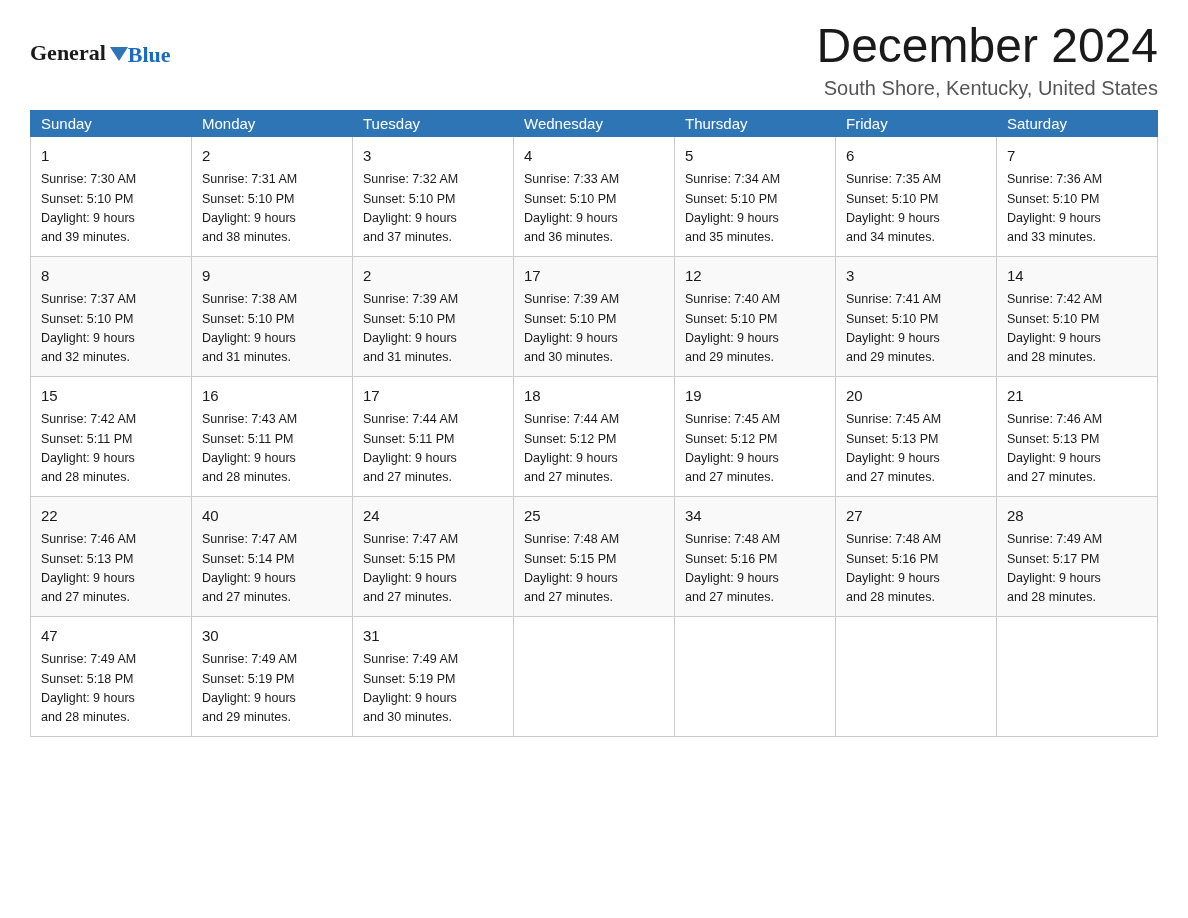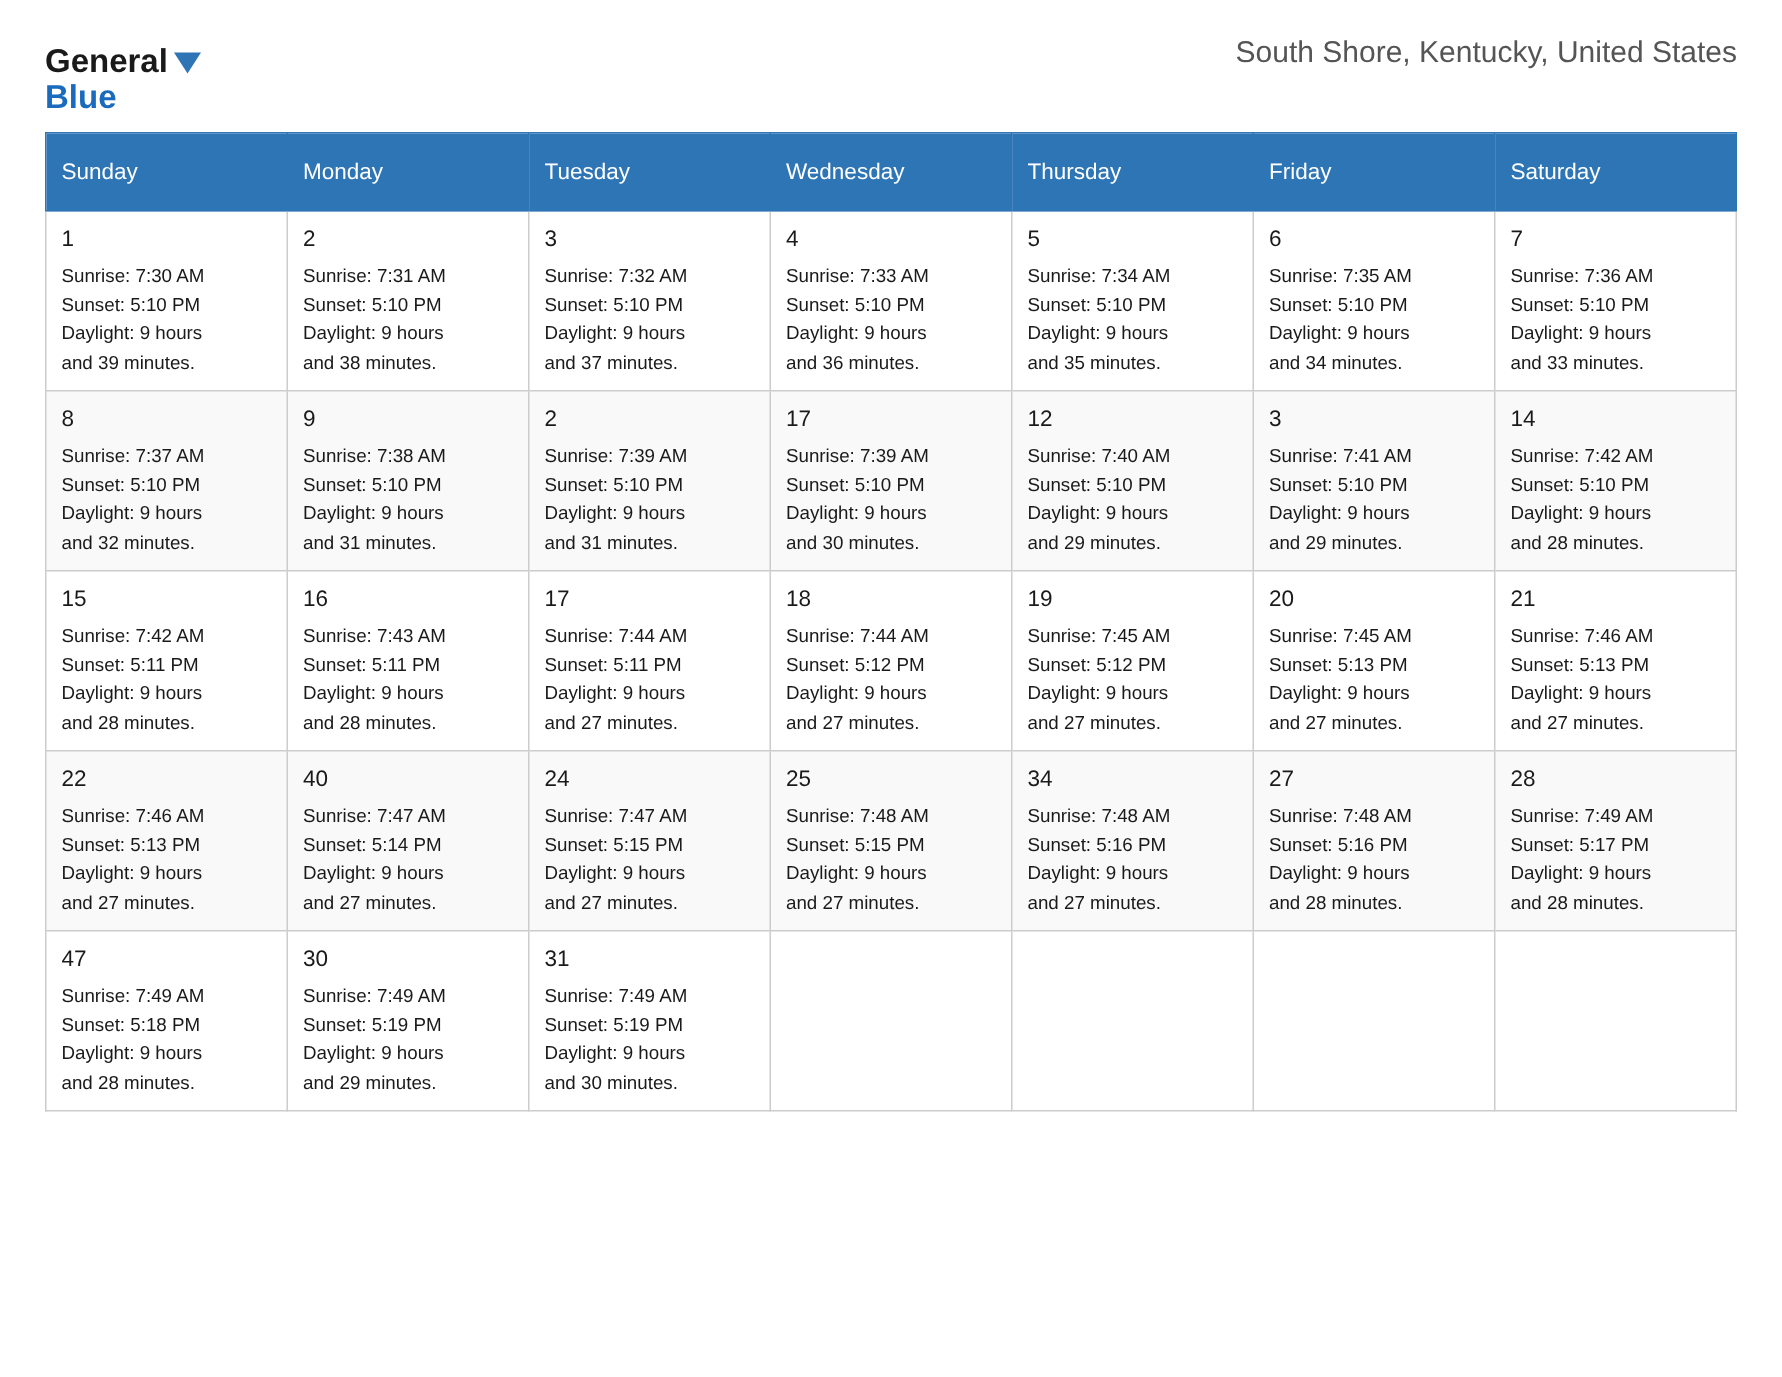--- a/index.html
+++ b/index.html
@@ -11,23 +11,24 @@
       min-height: 918px;
     }
     .header-area {
       display: flex;
       justify-content: space-between;
       align-items: flex-start;
       margin-bottom: 10px;
     }
     .logo {
       display: flex;
-      flex-direction: column;
+      flex-direction: row;
       align-items: flex-start;
-      margin-top: 10px;
+      margin-top: 22px;
+      font-family: Liberation Serif, serif;
     }
     .logo-text {
       font-size: 22px;
       font-weight: bold;
       color: #1a1a1a;
       line-height: 1;
     }
     .logo-line1 {
       display: flex;
       align-items: center;
@@ -55,21 +56,21 @@
     table {
       width: 100%;
       border-collapse: collapse;
       margin-top: 10px;
     }
     thead th {
       background-color: #2e75b6;
       color: #ffffff;
       font-size: 15px;
       font-weight: normal;
-      padding: 17px 10px;
+      padding: 4px 10px;
       text-align: left;
       border: 1px solid #2e75b6;
     }
     tbody td {
       border: 1px solid #cccccc;
       vertical-align: top;
       padding: 8px 10px;
       font-size: 13px;
       color: #1a1a1a;
       line-height: 1.5;
@@ -111,20 +112,21 @@
 
 <div class="header-area">
   <div class="logo">
     <div class="logo-line1">
       <span class="logo-text general">General</span>
       <div class="triangle"></div>
     </div>
     <div class="logo-line2">Blue</div>
   </div>
   <div class="title-area">
+    <div class="main-title">December 2024</div>
     <div class="subtitle">South Shore, Kentucky, United States</div>
   </div>
 </div>
 
 <table>
   <thead>
     <tr>
     <th>Sunday</th>
         <th>Monday</th>
         <th>Tuesday</th>

